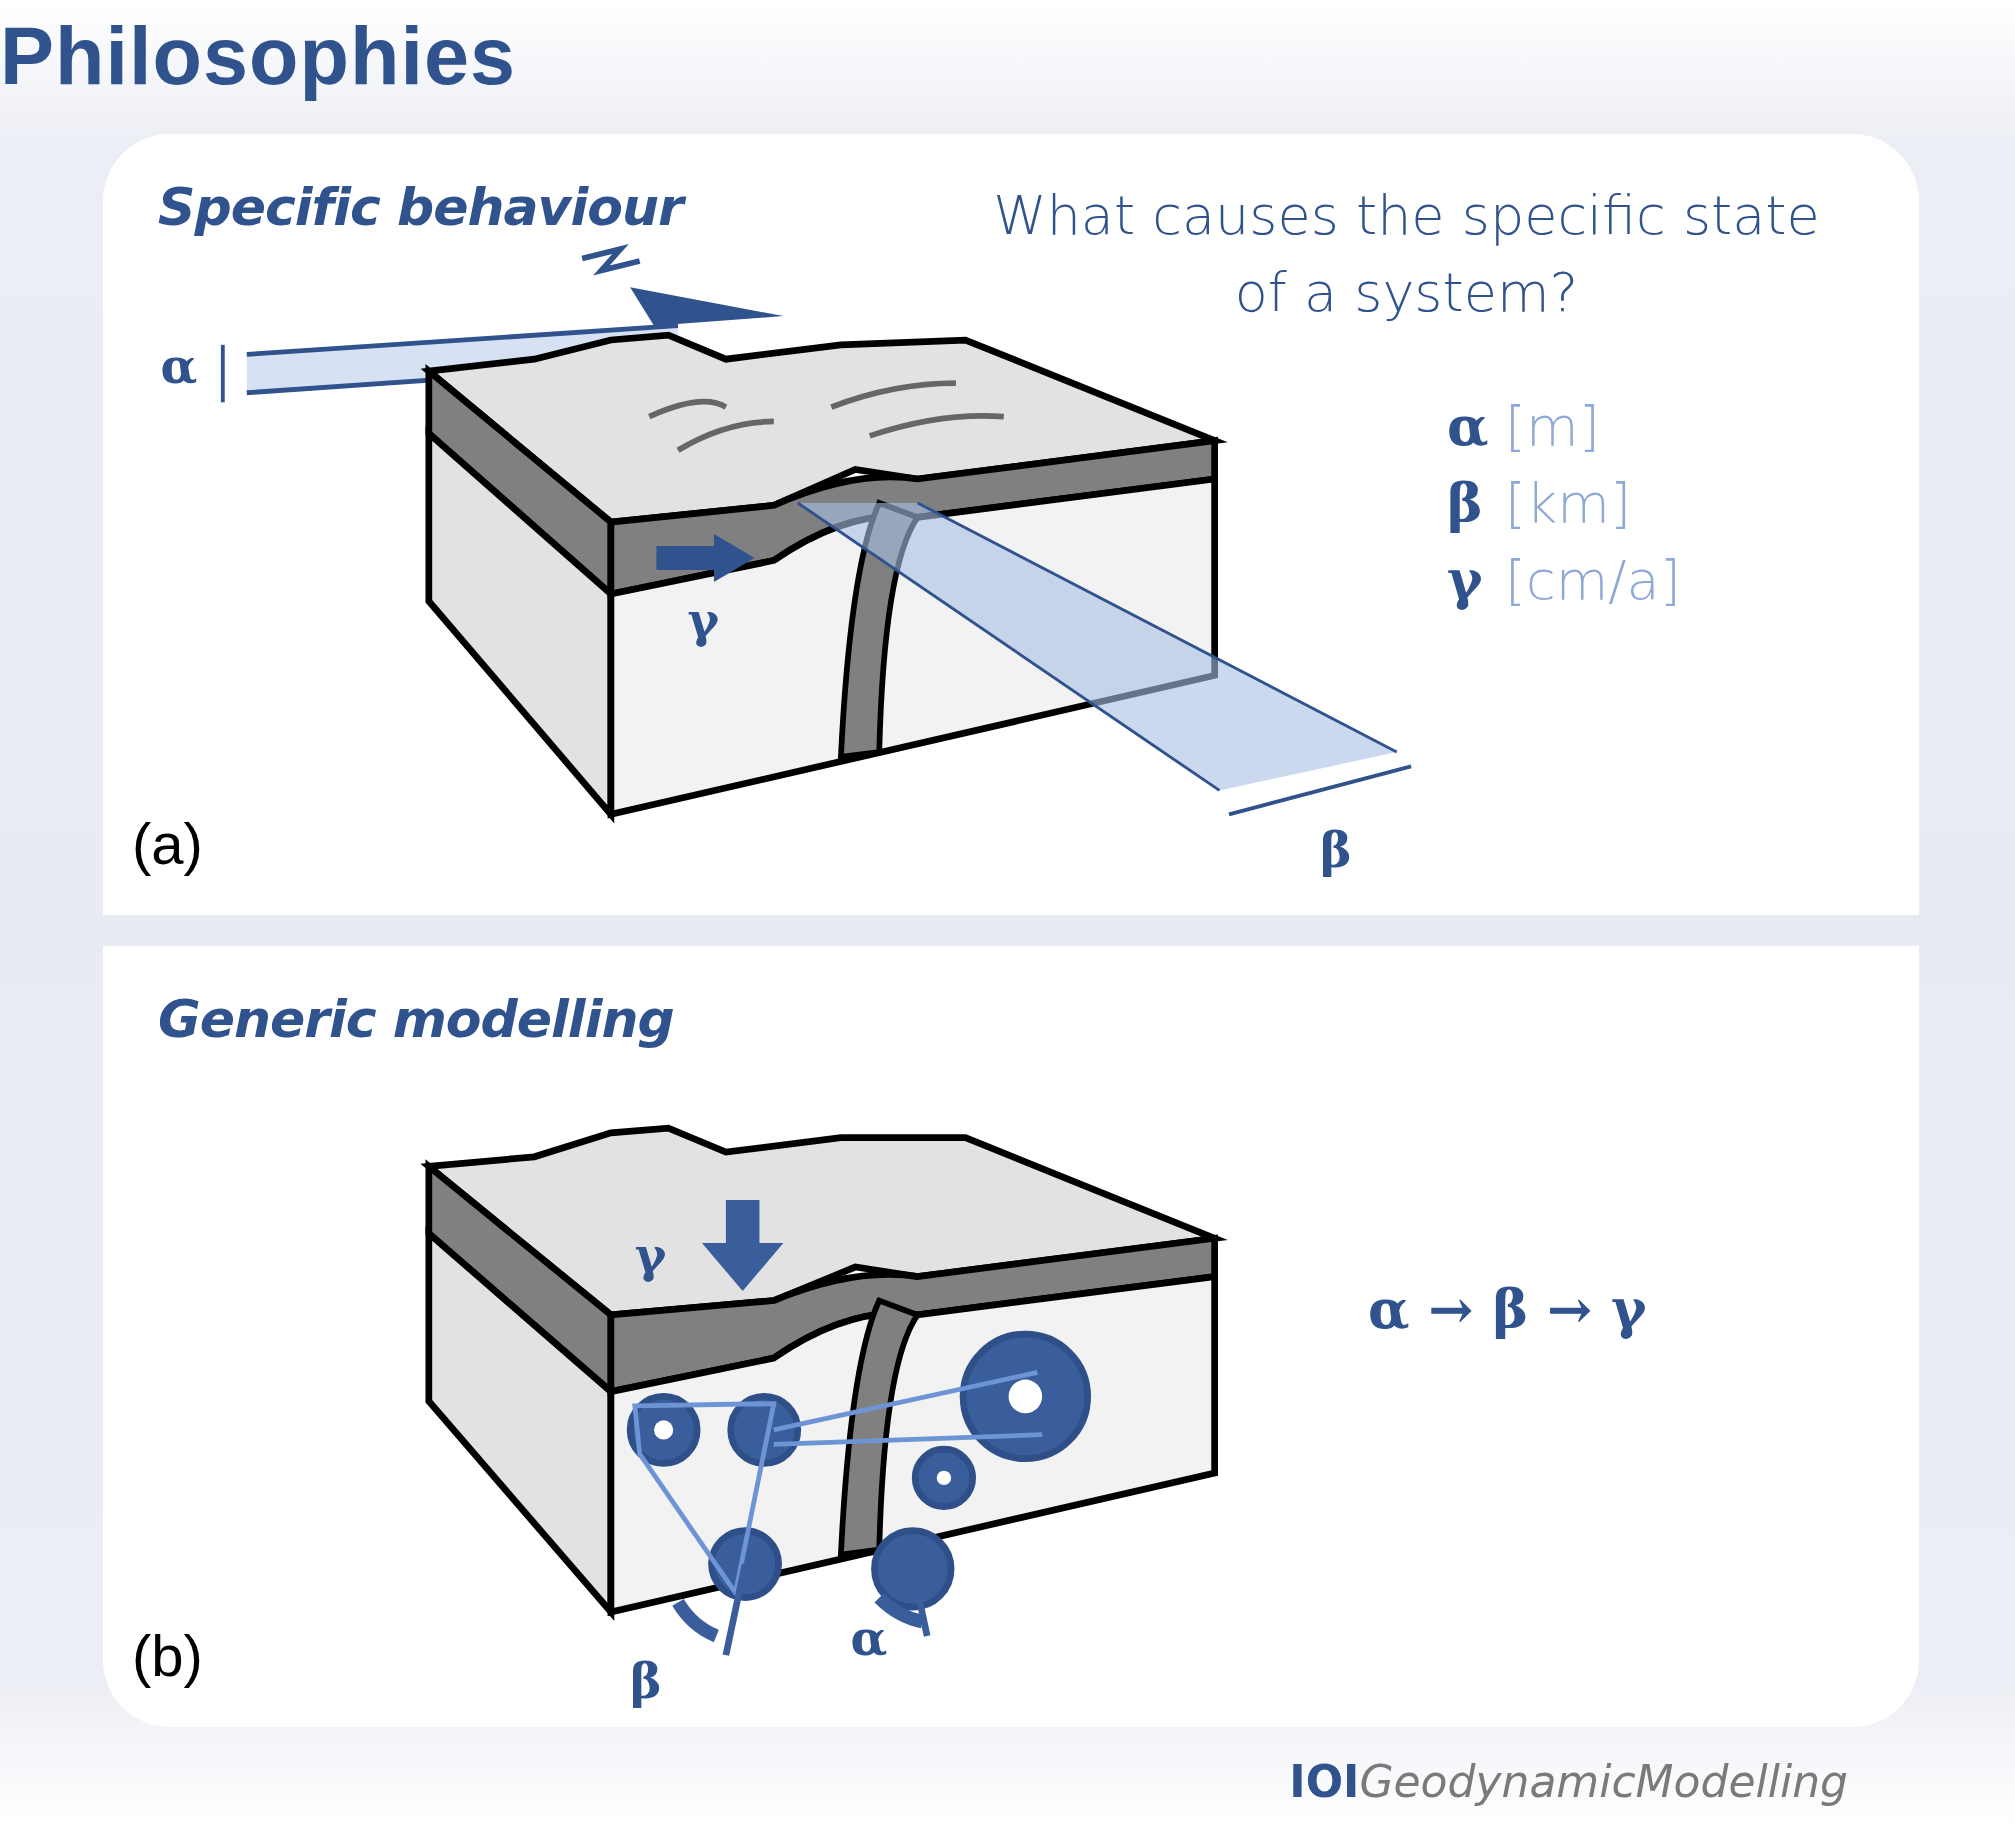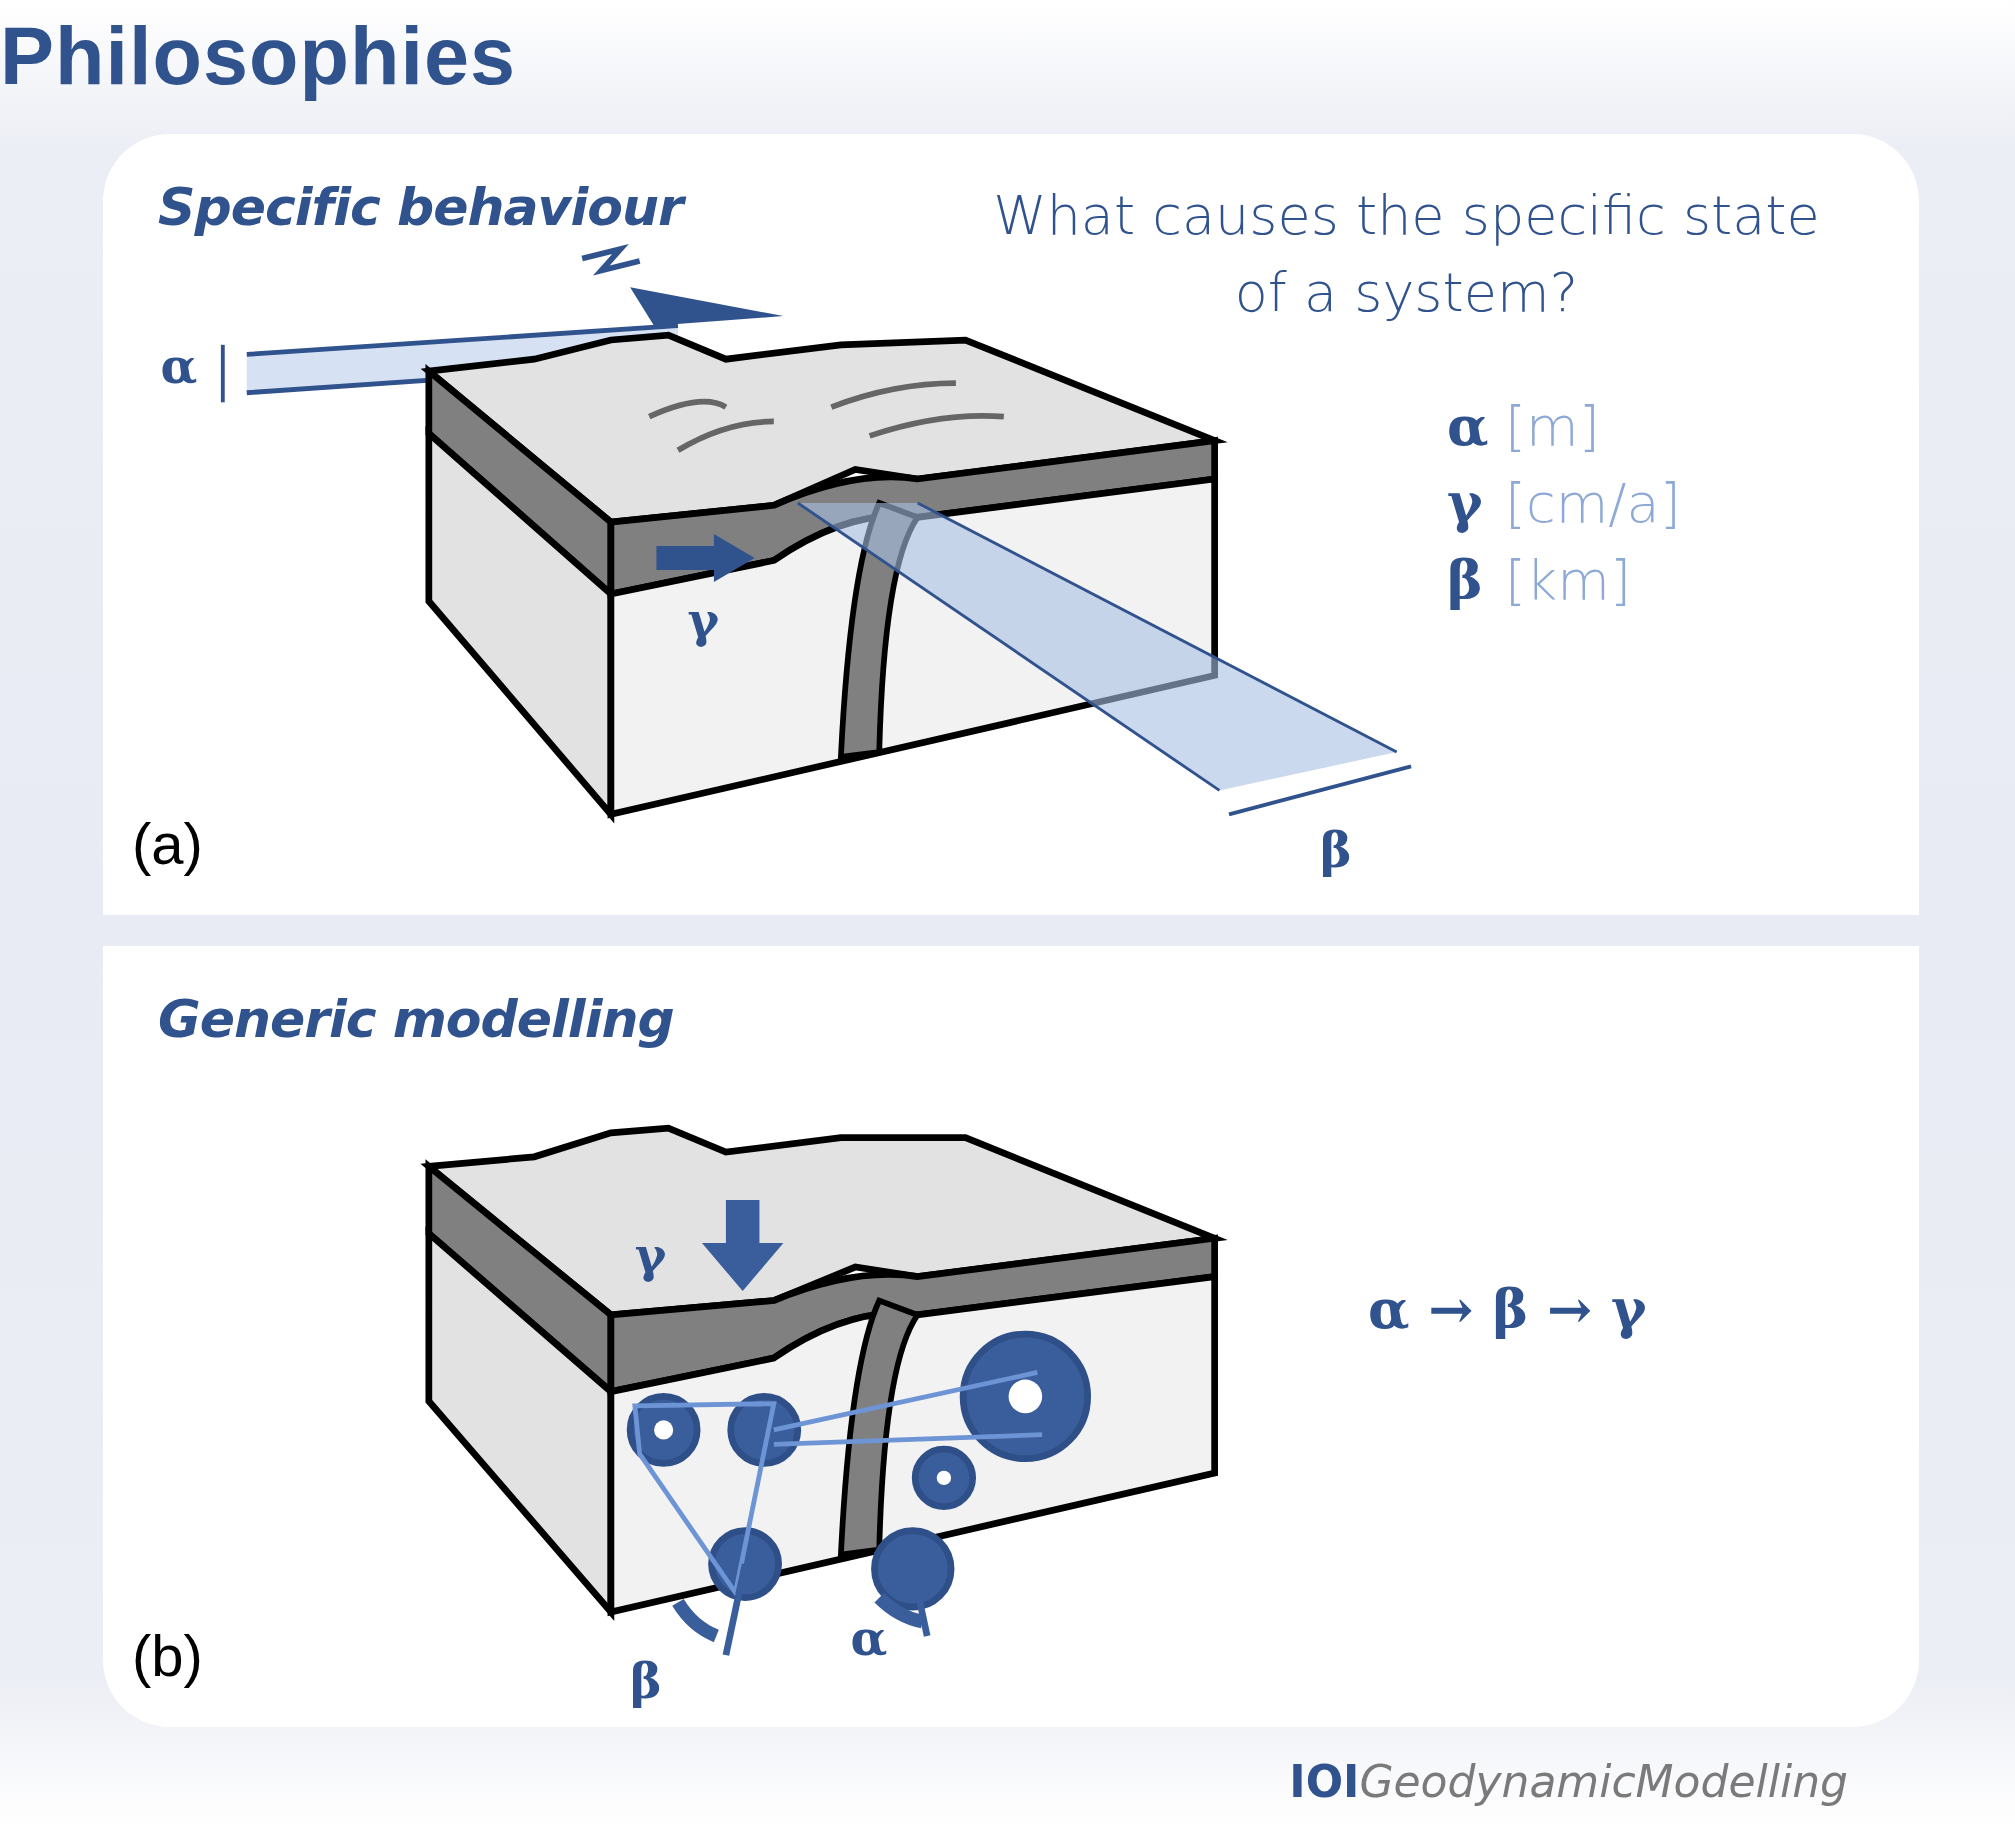--- a/index.html
+++ b/index.html
@@ -28,22 +28,22 @@
 </head>
 <body>
 
 <div class="title">Philosophies</div>
 
 <div class="panel" id="panel-a">
   <div class="heading">Specific behaviour</div>
   <div class="question">What causes the specific state of a system?</div>
   <div class="units">
     <div><span class="sym">α</span><span class="u">[m]</span></div>
+    <div><span class="sym">β</span><span class="u">[km]</span></div>
     <div><span class="sym">γ</span><span class="u">[cm/a]</span></div>
-    <div><span class="sym">β</span><span class="u">[km]</span></div>
   </div>
   <svg width="1816" height="781" viewBox="0 0 3790 1630">
 
     <polygon points="300,460 1200,405 1200,480 300,540" fill="#d6e2f4"></polygon>
     <line x1="300" y1="460" x2="1200" y2="400" stroke="#30528d" stroke-width="10"></line>
     <line x1="300" y1="540" x2="880" y2="500" stroke="#30528d" stroke-width="10"></line>
     <text x="120" y="520" font-family="DejaVu Serif" font-weight="bold" font-size="100" fill="#30528d">α</text>
     <line x1="250" y1="440" x2="250" y2="560" stroke="#30528d" stroke-width="8"></line>
 
     <polygon points="1100,320 1420,380 1150,400" fill="#30528d"></polygon>

